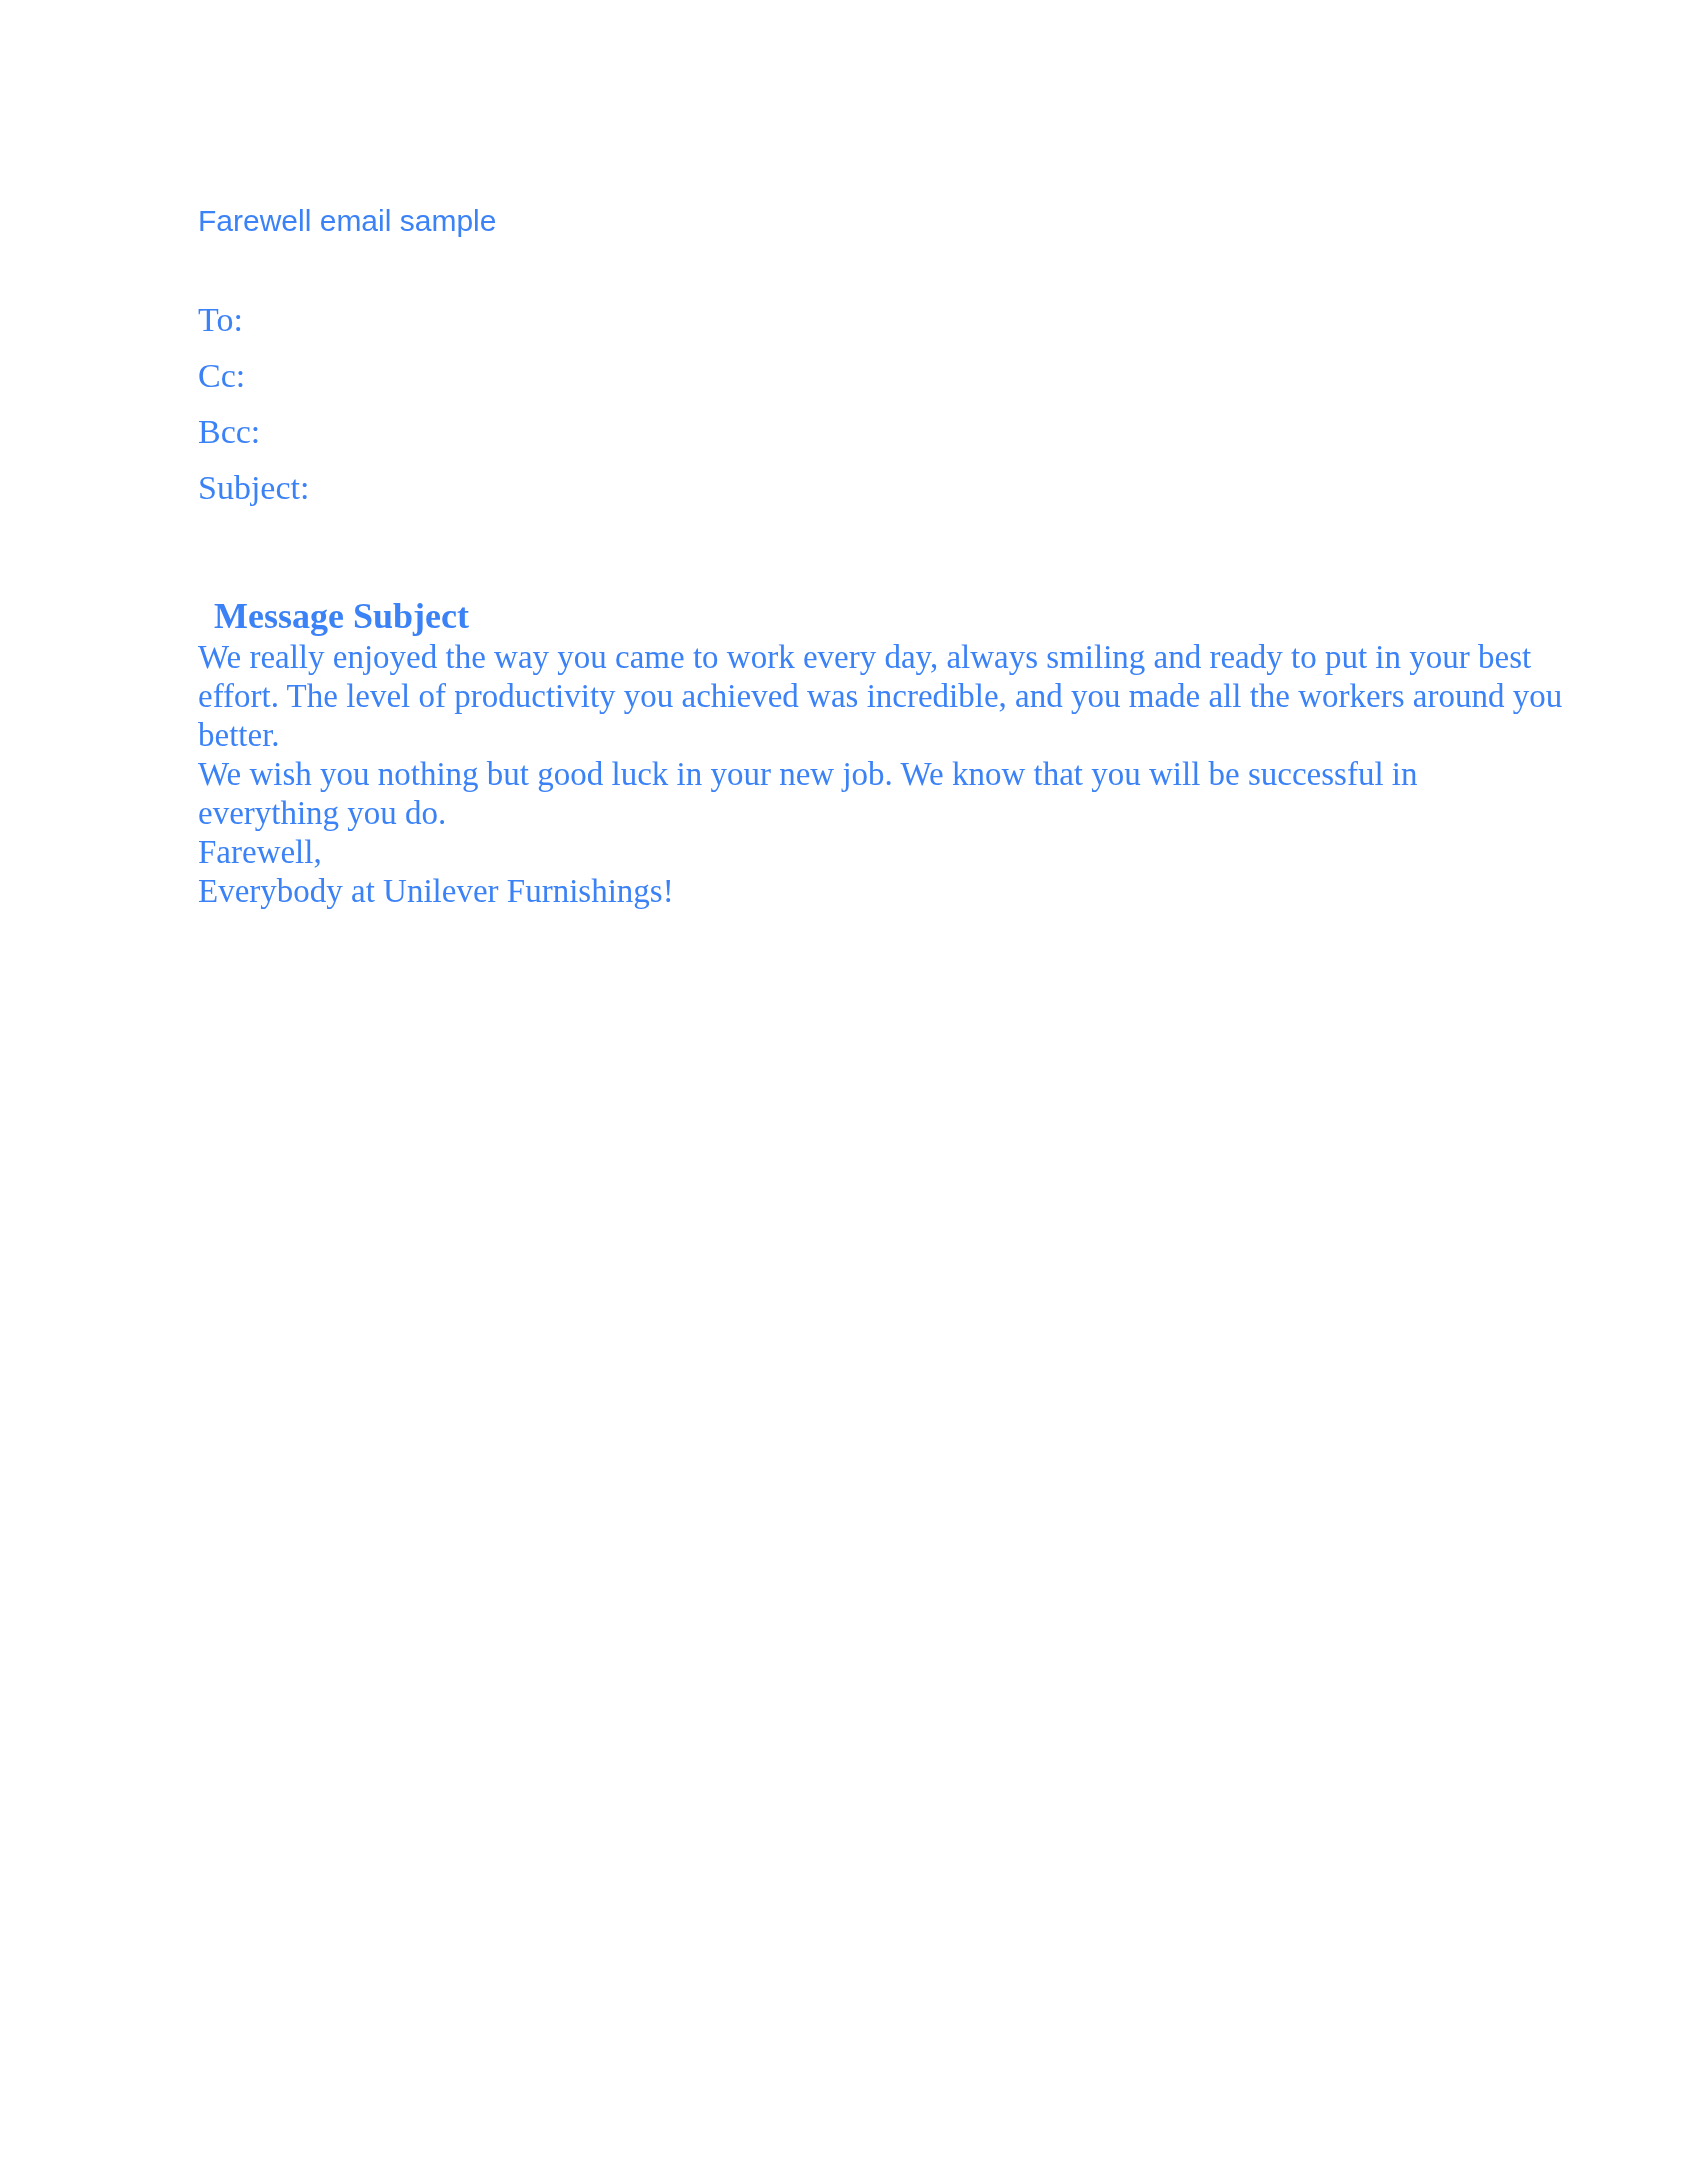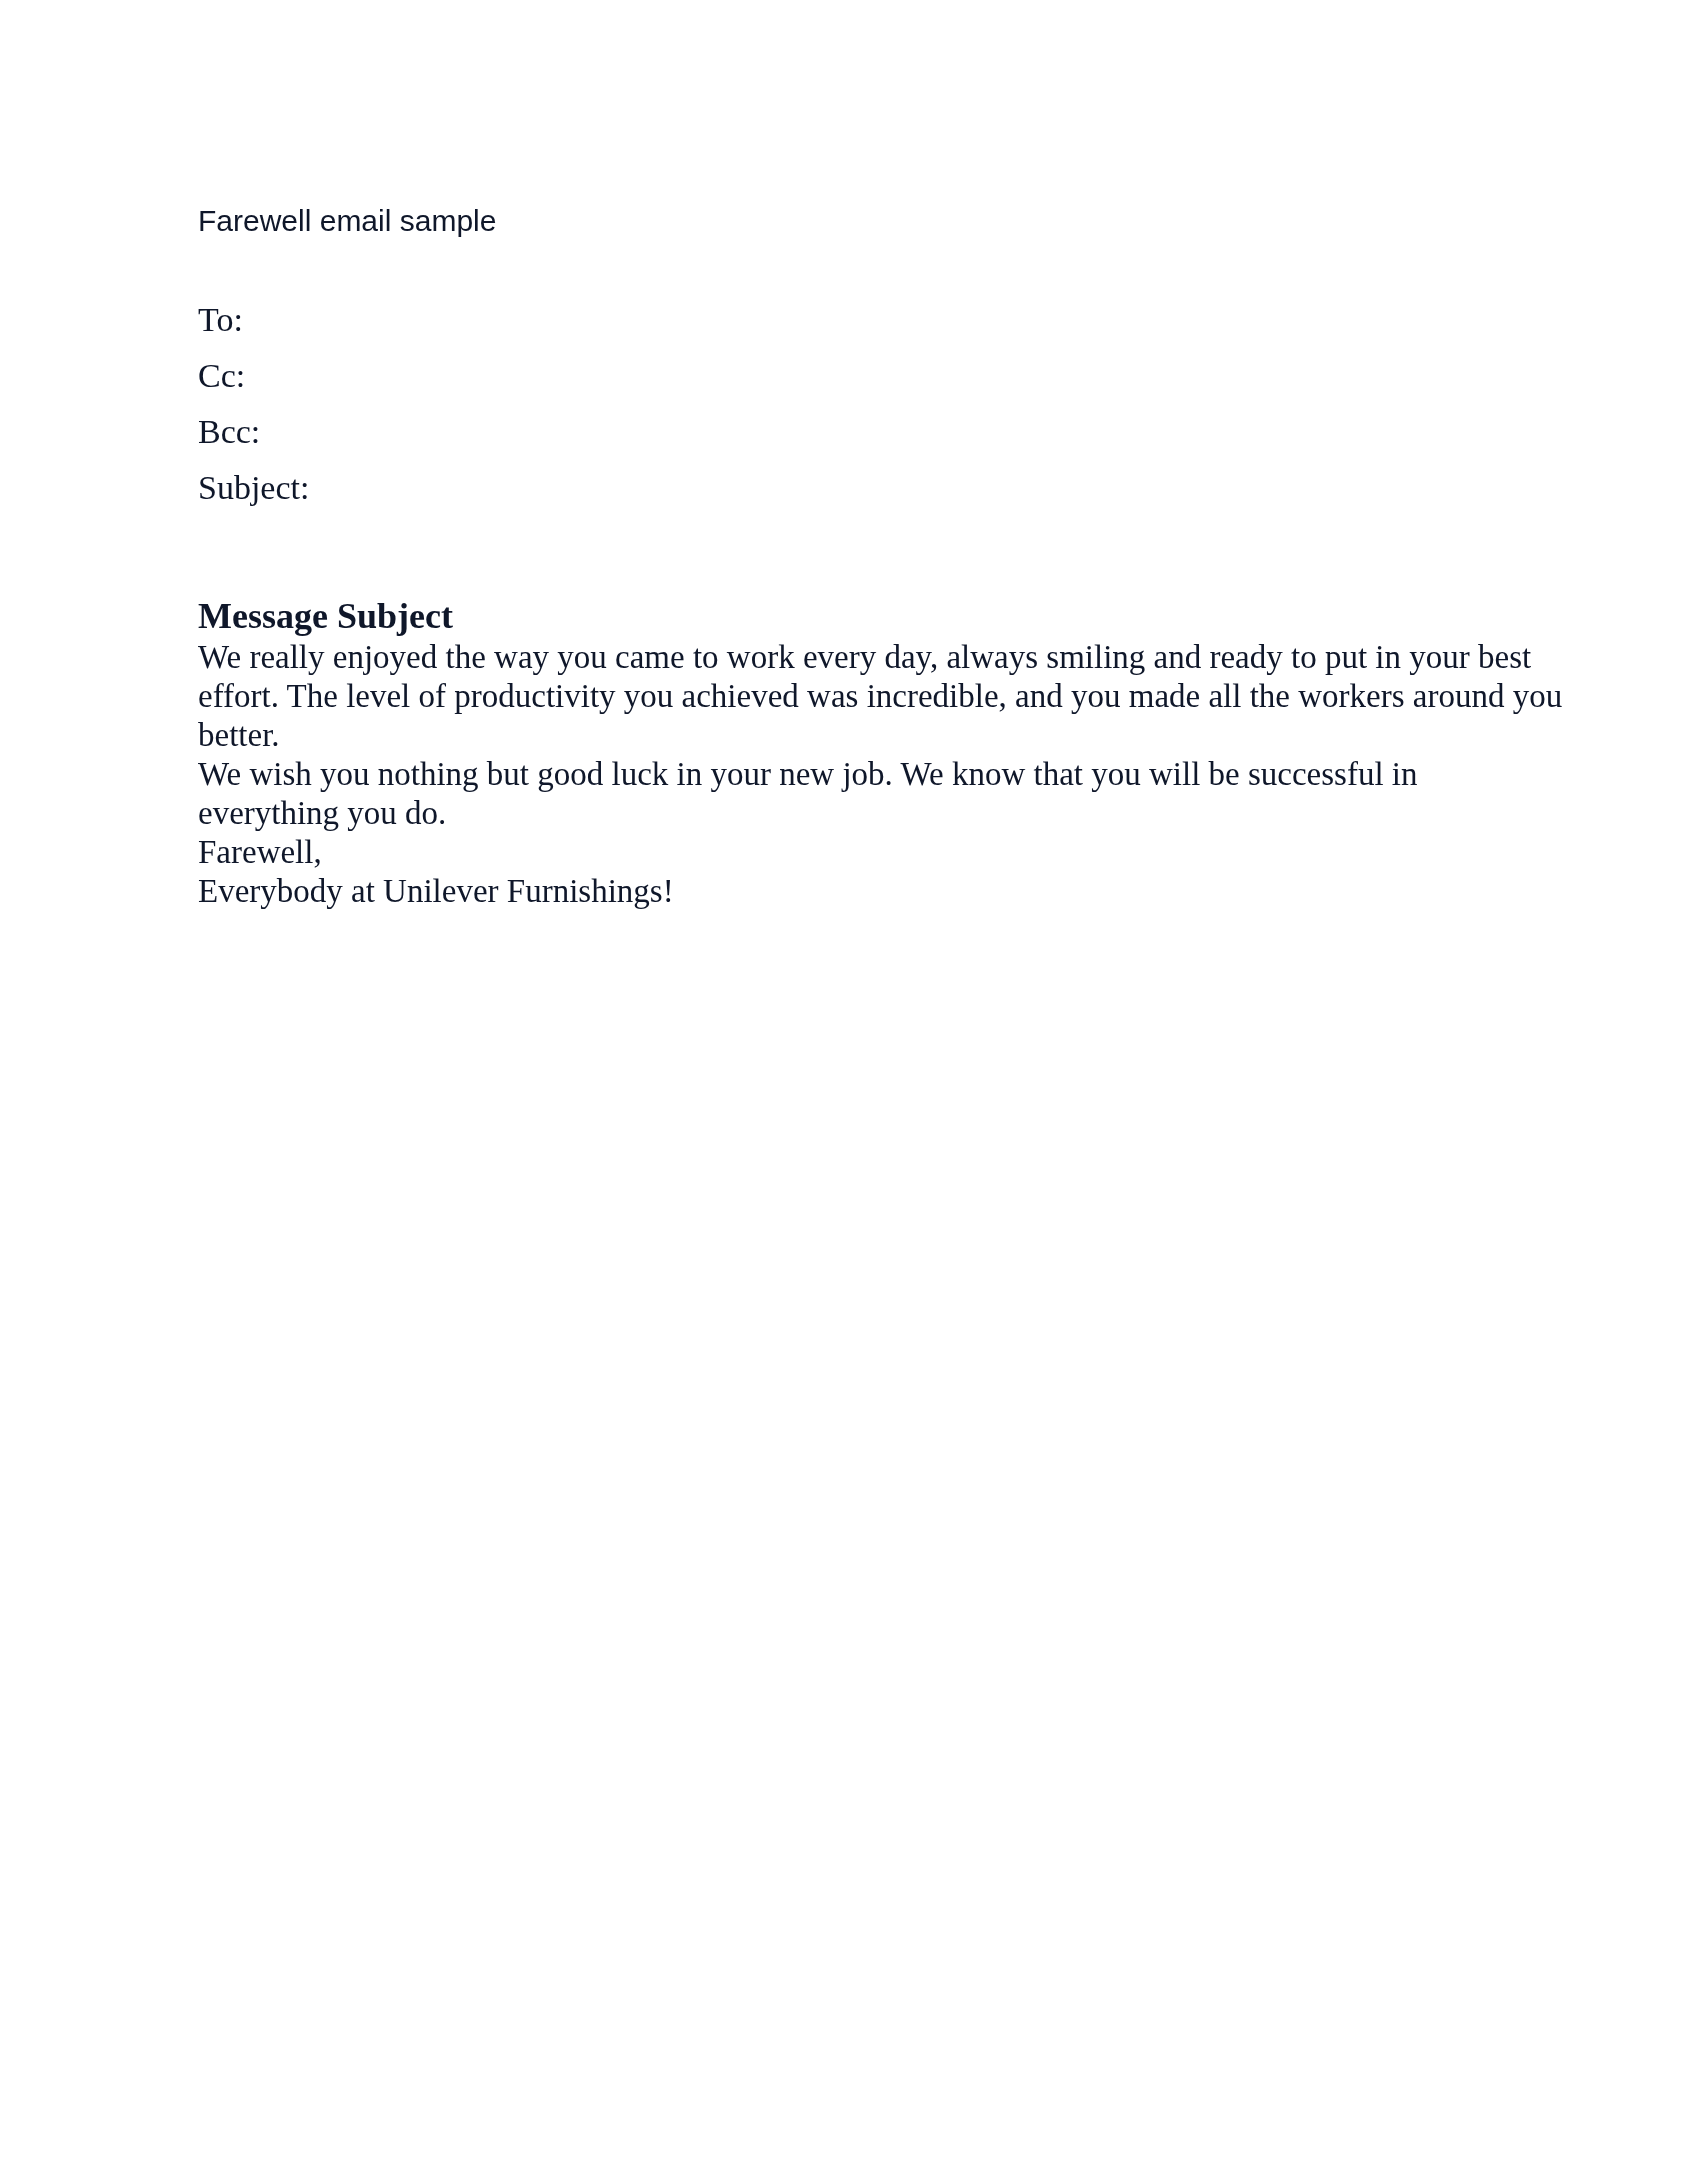--- a/index.html
+++ b/index.html
@@ -5,21 +5,21 @@
   html, body {
     margin: 0;
     padding: 0;
     background: #ffffff;
   }
   .page {
     position: relative;
     width: 1683px;
     height: 2178px;
     background: #ffffff;
-    color: #0f172a;
+    color: #3b82f6;
     box-sizing: border-box;
     padding: 203px 118px 0 198px;
     overflow: hidden;
   }
   .doc-title {
     font-family: "Liberation Sans", sans-serif;
     font-size: 30px;
     line-height: 36px;
     font-weight: 400;
     margin: 0;
@@ -31,21 +31,21 @@
     font-family: "Liberation Serif", serif;
     font-size: 34px;
     line-height: 56px;
     font-weight: 400;
   }
   .message-subject {
     font-family: "Liberation Serif", serif;
     font-size: 36px;
     line-height: 44px;
     font-weight: 700;
-    margin: 78px 0 0 0;
+    margin: 78px 0 0 16px;
   }
   .body-text p {
     font-family: "Liberation Serif", serif;
     font-size: 33px;
     line-height: 39px;
     font-weight: 400;
     margin: 0;
     white-space: pre-wrap;
   }
   .para-1 { margin-top: 108px; }

